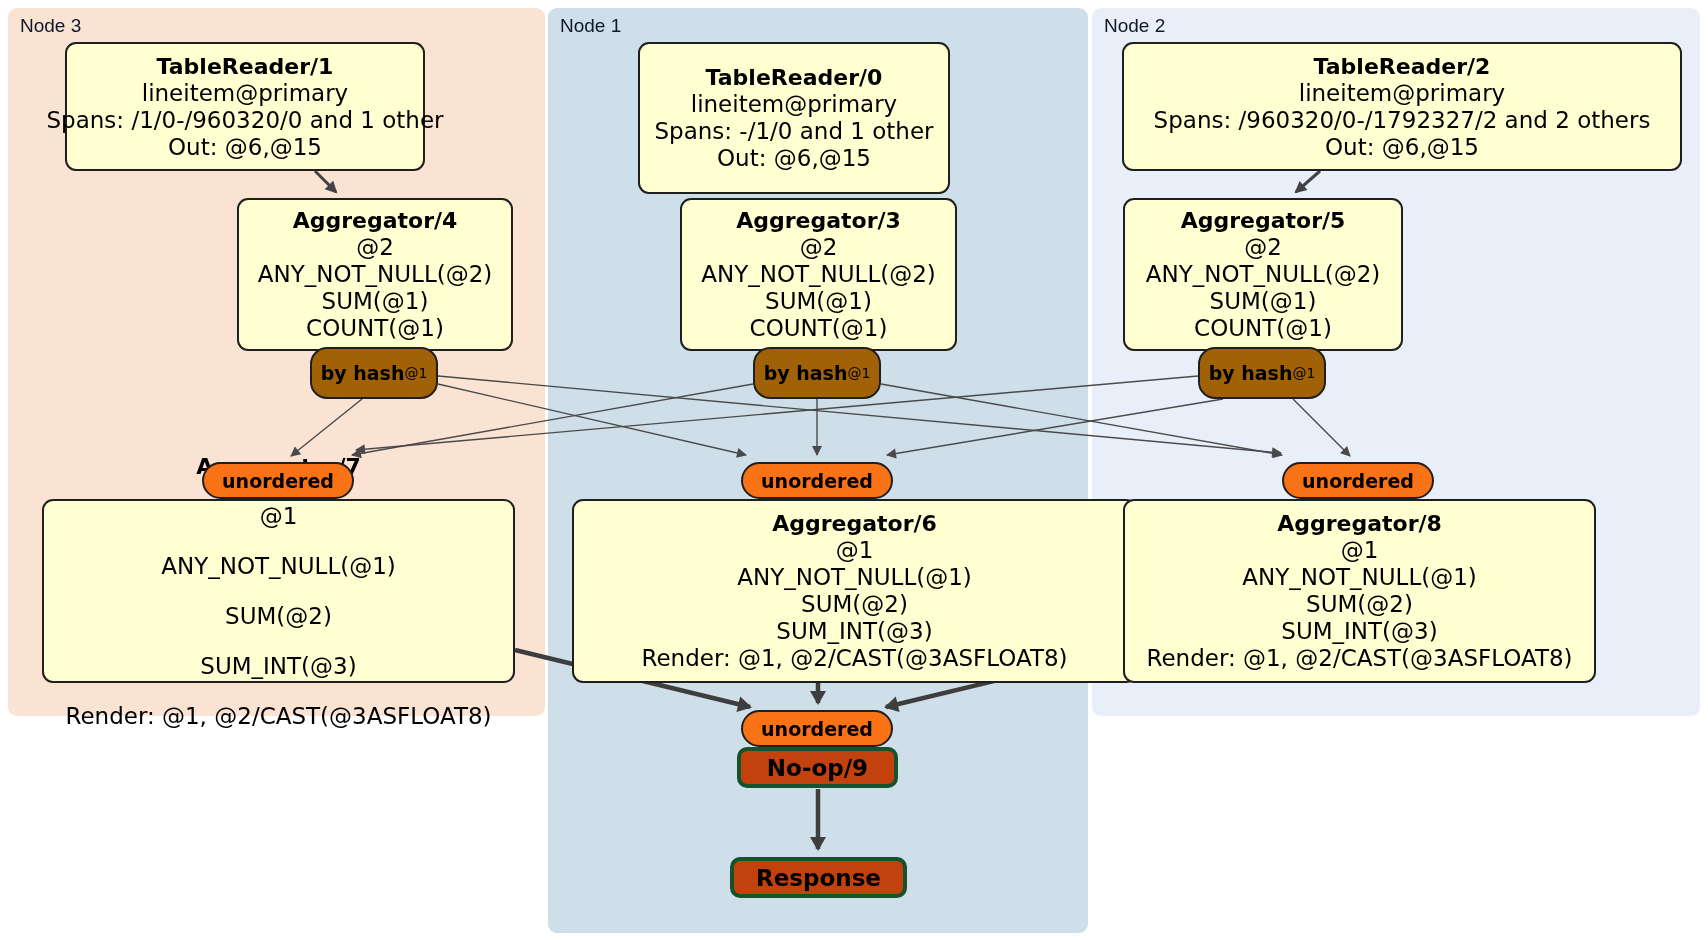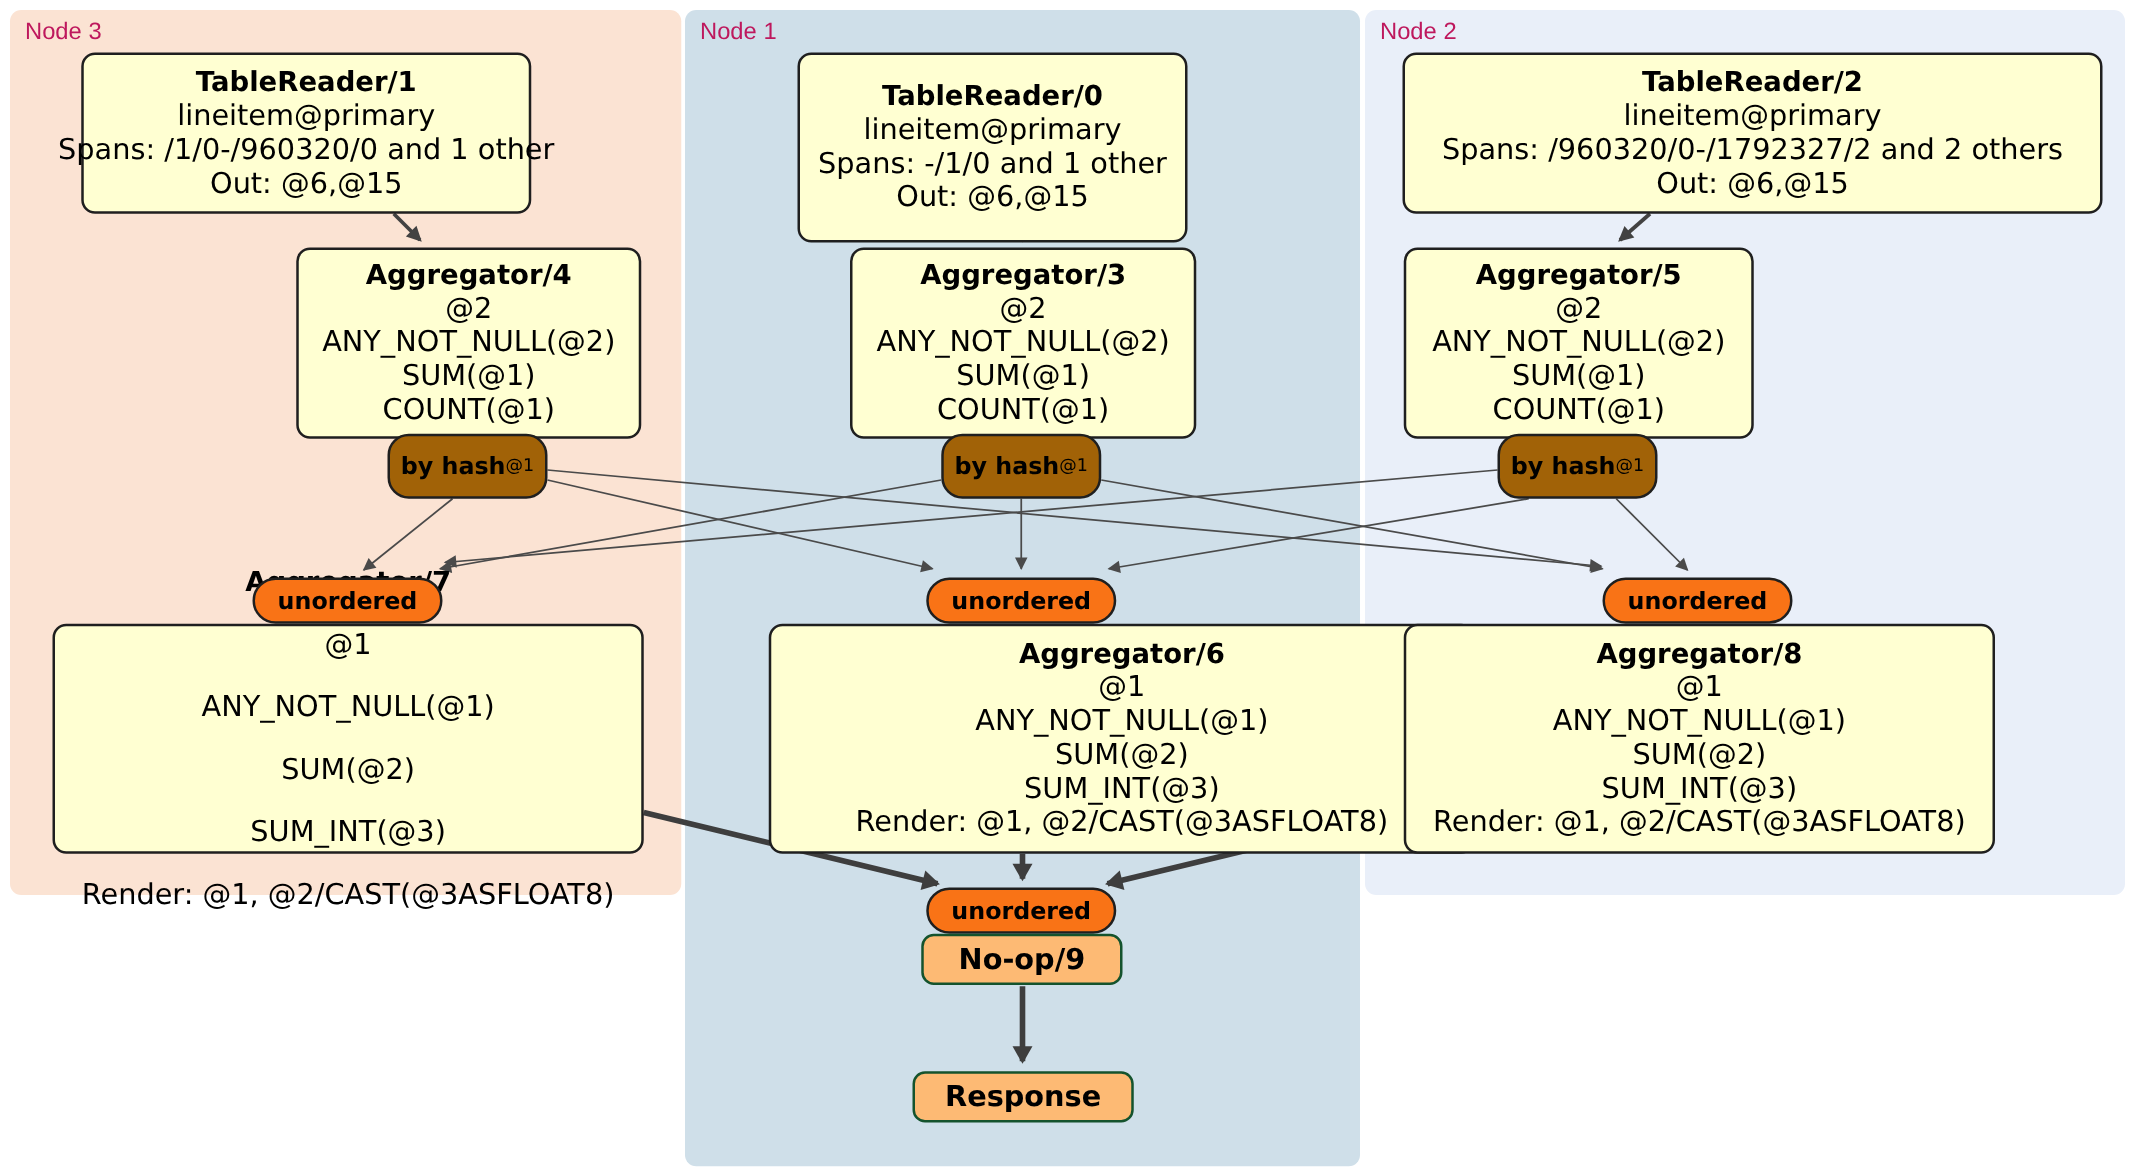--- a/index.html
+++ b/index.html
@@ -1,35 +1,35 @@
 <!DOCTYPE html>
 <html><head>
 <meta charset="utf-8">
 <style>
   html,body{margin:0;padding:0;background:#ffffff;}
   .stage{position:relative;width:1708px;height:940px;background:#ffffff;overflow:hidden;
          font-family:"DejaVu Sans",sans-serif;color:#000;}
   .panel{position:absolute;border-radius:9px;z-index:0;}
   .panel-label{position:absolute;top:7px;left:12px;font-family:"Liberation Sans",sans-serif;
-               font-size:19px;color:#be185d;white-space:nowrap;}
+               font-size:19px;color:#0f172a;white-space:nowrap;}
   svg.edges{position:absolute;left:0;top:0;z-index:1;}
   .pbox{position:absolute;z-index:2;background:#ffffd2;border:2px solid #1f1f1f;border-radius:11px;
         display:flex;flex-direction:column;justify-content:center;align-items:center;
         text-align:center;box-sizing:border-box;padding:2px 6px;white-space:nowrap;}
   .ptitle{font-weight:bold;font-size:22px;line-height:27px;}
   .pline{font-size:23px;line-height:27px;}
   .router{position:absolute;z-index:3;background:#a16207;border:2px solid #1f1f1f;border-radius:17px;
           display:flex;flex-direction:row;justify-content:center;align-items:center;
           box-sizing:border-box;white-space:nowrap;}
   .rtitle{font-weight:bold;font-size:19px;line-height:22px;}
   .rkey{font-size:14px;line-height:16px;}
   .sync{position:absolute;z-index:3;background:#f97316;border:2px solid #1f1f1f;border-radius:20px;
         display:flex;justify-content:center;align-items:center;font-weight:bold;font-size:19px;
         box-sizing:border-box;white-space:nowrap;}
-  .tbox{position:absolute;z-index:3;background:#fdba74;border:2px solid #14532d;border-radius:10px;
+  .tbox{position:absolute;z-index:3;background:#c2410c;border:4px solid #14532d;border-radius:10px;
         display:flex;justify-content:center;align-items:center;font-weight:bold;font-size:23px;
         box-sizing:border-box;white-space:nowrap;}
 </style>
 </head>
 <body>
 
 <div class="stage">
 
   <div class="panel" style="left:8px;top:8px;width:537px;height:708px;background:#fbe3d3;">
     <span class="panel-label">Node 3</span>
@@ -140,21 +140,21 @@
   </div>
 
   <div class="pbox" style="left:42px;top:499px;width:473px;height:184px;gap:23px;">
     <div class="ptitle">Aggregator/7</div>
     <div class="pline">@1</div>
     <div class="pline">ANY_NOT_NULL(@1)</div>
     <div class="pline">SUM(@2)</div>
     <div class="pline">SUM_INT(@3)</div>
     <div class="pline">Render: @1, @2/CAST(@3ASFLOAT8)</div>
   </div>
-  <div class="pbox" style="left:615px;top:499px;width:565px;height:184px;">
+  <div class="pbox" style="left:572px;top:499px;width:565px;height:184px;">
     <div class="ptitle">Aggregator/6</div>
     <div class="pline">@1</div>
     <div class="pline">ANY_NOT_NULL(@1)</div>
     <div class="pline">SUM(@2)</div>
     <div class="pline">SUM_INT(@3)</div>
     <div class="pline">Render: @1, @2/CAST(@3ASFLOAT8)</div>
   </div>
   <div class="pbox" style="left:1123px;top:499px;width:473px;height:184px;">
     <div class="ptitle">Aggregator/8</div>
     <div class="pline">@1</div>

